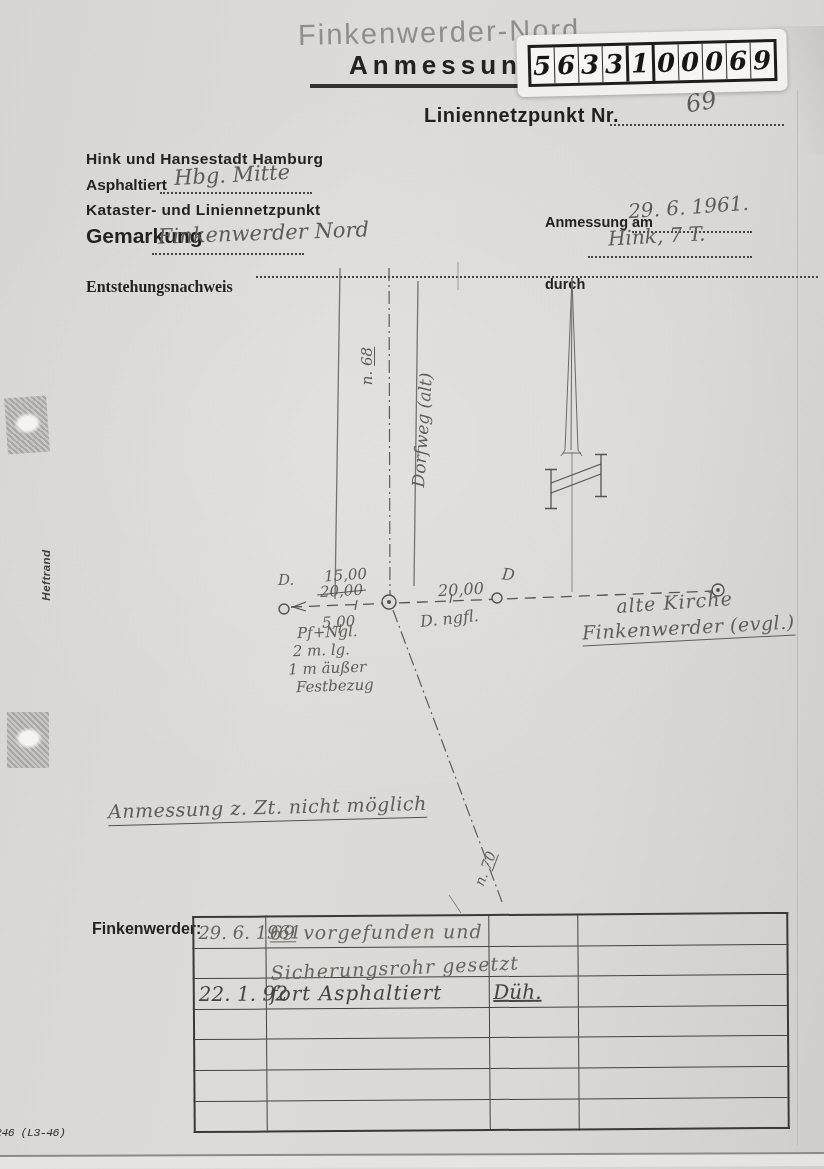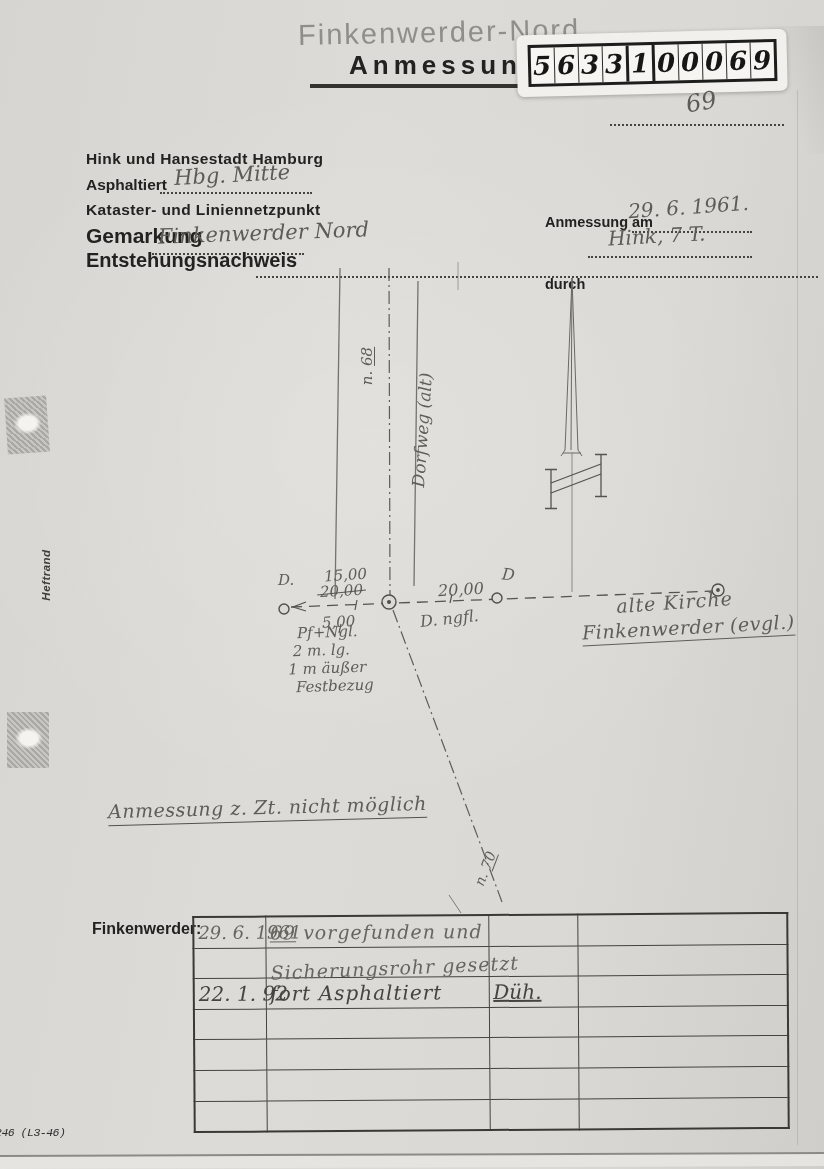--- a/index.html
+++ b/index.html
@@ -34,21 +34,21 @@
   .lnp-num{left:686px;top:88px;font-size:24px;transform:rotate(-10deg);}
   
   .office1{left:86px;top:150px;font-size:15.5px;letter-spacing:0.4px;}
   .bez-label{left:86px;top:176px;font-size:15.5px;}
   .bez-dots{left:160px;top:175px;width:152px;}
   .bez-val{left:174px;top:163px;font-size:21px;transform:rotate(-3deg);}
   .office2{left:86px;top:201px;font-size:15.5px;letter-spacing:0.4px;}
   .gem-label{left:86px;top:224px;font-size:21px;}
   .gem-dots{left:152px;top:237px;width:152px;}
   .gem-val{left:158px;top:221px;font-size:21px;transform:rotate(-2deg);}
-  .ent-label{left:86px;top:249px;font-size:20px;}
+  .ent-label{left:86px;top:278px;font-size:16px;font-family:Liberation Serif, serif;}
   .ent-dots{left:256px;top:260px;width:562px;}
   .mess-label{left:545px;top:214px;font-size:14.5px;}
   .mess-dots{left:632px;top:212px;width:120px;}
   .mess-val{left:628px;top:195px;font-size:20px;transform:rotate(-4deg);}
   .durch-label{left:545px;top:240px;font-size:14.5px;margin-top:36px;}
   .durch-dots{left:588px;top:238px;width:164px;}
   .durch-val{left:608px;top:224px;font-size:20px;transform:rotate(-3deg);}
   
   .lbl{position:absolute;font-family:"DejaVu Serif",serif;font-style:italic;color:#5e5d58;white-space:nowrap;}
   .d-left{left:278px;top:571px;font-size:15px;}
@@ -127,20 +127,21 @@
       <span class="digit-cell">3</span>
       <span class="digit-cell heavy">3</span>
       <span class="digit-cell heavy">1</span>
       <span class="digit-cell">0</span>
       <span class="digit-cell">0</span>
       <span class="digit-cell">0</span>
       <span class="digit-cell">6</span>
       <span class="digit-cell">9</span>
     </div>
   </div>
+  <div class="abs lnp-label printed">Liniennetzpunkt Nr.</div>
   <div class="dotted lnp-dots" style="top:124px;"></div>
   <div class="abs hw lnp-num">69</div>
 
   <div class="abs office1 printed">Hink und Hansestadt Hamburg</div>
   <div class="abs bez-label printed">Asphaltiert</div>
   <div class="dotted bez-dots" style="top:192px;"></div>
   <div class="abs hw bez-val">Hbg. Mitte</div>
   <div class="abs office2 printed">Kataster- und Liniennetzpunkt</div>
   <div class="abs gem-label printed">Gemarkung</div>
   <div class="dotted gem-dots" style="top:253px;"></div>

